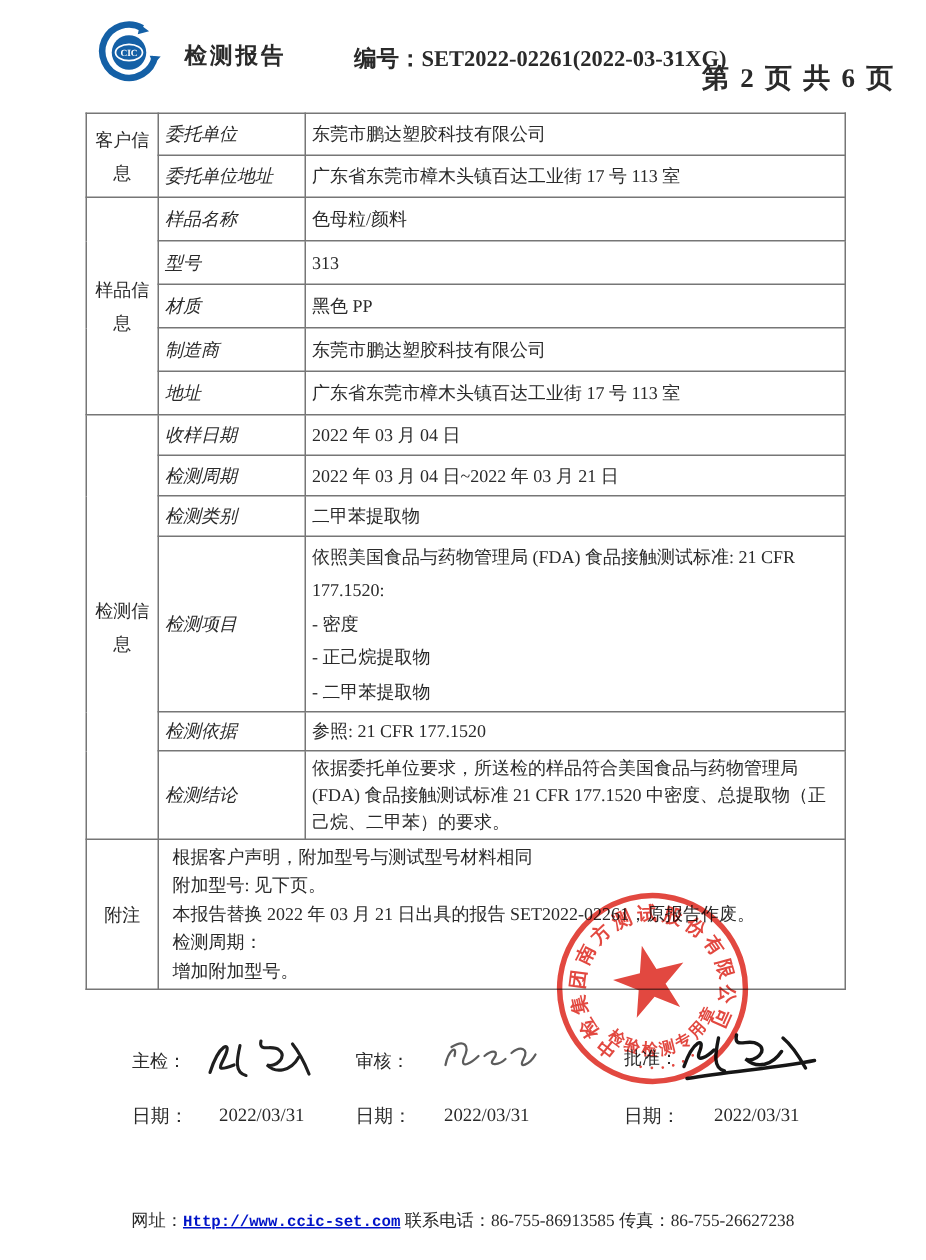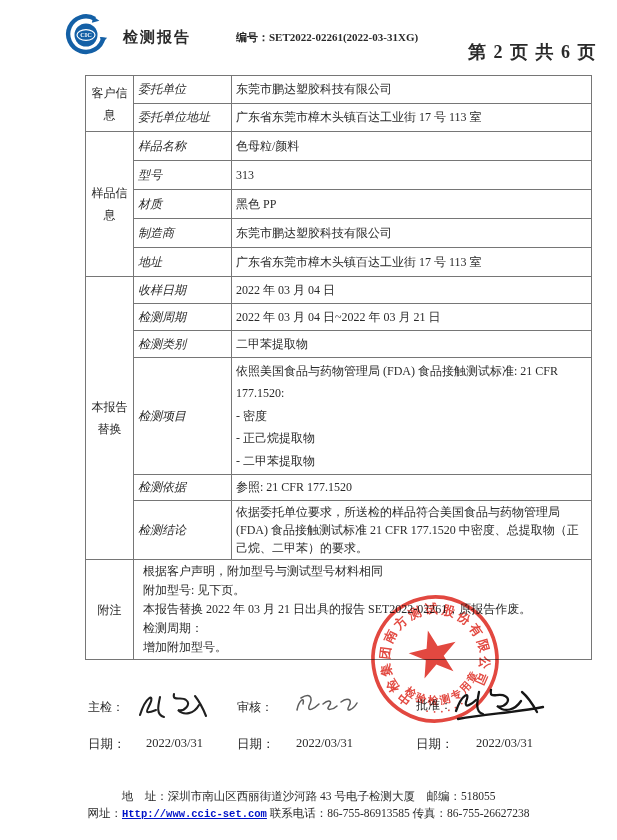--- a/index.html
+++ b/index.html
@@ -11,26 +11,26 @@
   }
   *{box-sizing:border-box;}
   body{margin:0;background:#fff;}
   .page{
     position:relative;width:617px;height:840px;background:#fff;overflow:hidden;
     font-family:"Liberation Serif","DejaVu Serif",serif;color:var(--ink);padding-left:44px;
   }
   
   .logo{position:absolute;left:63px;top:12px;width:46px;height:46px;}
   .doc-title{position:absolute;left:123px;top:28px;font-weight:bold;font-size:15px;letter-spacing:2px;}
-  .report-no{position:absolute;left:236px;top:30px;font-weight:bold;font-size:11px;}
+  .report-no{position:absolute;left:236px;top:30px;font-weight:bold;font-size:15px;}
   .page-info{position:absolute;left:468px;top:40px;font-weight:bold;font-size:18px;letter-spacing:1.5px;white-space:nowrap;}
   
   table.report{
     position:absolute;left:57px;top:75px;width:506px;
-    border-collapse:collapse;table-layout:fixed;font-size:12px;margin-left:28px;
+    border-collapse:collapse;table-layout:fixed;font-size:12px;
   }
   table.report td{border:1px solid var(--line);vertical-align:middle;padding:2px 4px;}
   td.sec{width:48px;text-align:center;line-height:22px;padding:0;}
   td.fld{width:98px;padding-left:9px;font-style:italic;}
   td.val{width:360px;padding-left:11px;}
   .mline{line-height:22.4px;}
   .mline3{line-height:18px;}
   .nline{line-height:19px;}
   tr.h28{height:28px;} tr.h29{height:29px;} tr.h27{height:27px;}
   tr.h112{height:112px;} tr.h26{height:26px;} tr.h54{height:54px;} tr.h95{height:95px;}
@@ -104,21 +104,21 @@
     <tr class="h29">
       <td class="fld">制造商</td>
       <td class="val">东莞市鹏达塑胶科技有限公司</td>
     </tr>
     <tr class="h29">
       <td class="fld">地址</td>
       <td class="val">广东省东莞市樟木头镇百达工业街 17 号 113 室</td>
     </tr>
 
     <tr class="h27">
-      <td class="sec" rowspan="6">本报告替换</td>
+      <td class="sec" rowspan="6">检测信息</td>
       <td class="fld">收样日期</td>
       <td class="val">2022 年 03 月 04 日</td>
     </tr>
     <tr class="h27">
       <td class="fld">检测周期</td>
       <td class="val">2022 年 03 月 04 日~2022 年 03 月 21 日</td>
     </tr>
     <tr class="h27">
       <td class="fld">检测类别</td>
       <td class="val">二甲苯提取物</td>
@@ -223,20 +223,19 @@
       <circle cx="46" cy="114" r="0.9"></circle>
         <circle cx="53" cy="116.5" r="0.9"></circle>
       <circle cx="60" cy="118" r="0.9"></circle>
         <circle cx="67" cy="118.3" r="0.9"></circle>
       <circle cx="74" cy="117.3" r="0.9"></circle>
         <circle cx="81" cy="115" r="0.9"></circle>
       <circle cx="87" cy="112" r="0.9"></circle>
     </g>
   </svg>
 
-  <div class="f-address">地　址：深圳市南山区西丽街道沙河路 43 号电子检测大厦　邮编：518055</div>
   <div class="f-web">
     <span>网址：</span><span class="url">Http://www.ccic-set.com</span>
     <span>联系电话：86-755-86913585</span>
     <span>传真：86-755-26627238</span>
   </div>
 
 </div>
 
 </body></html>

